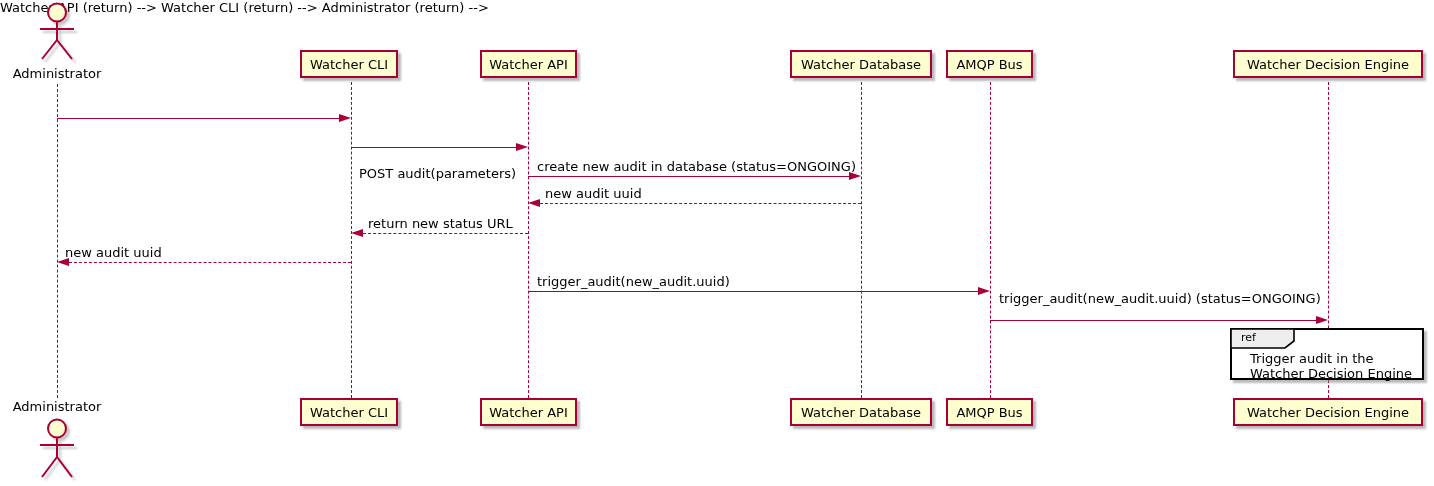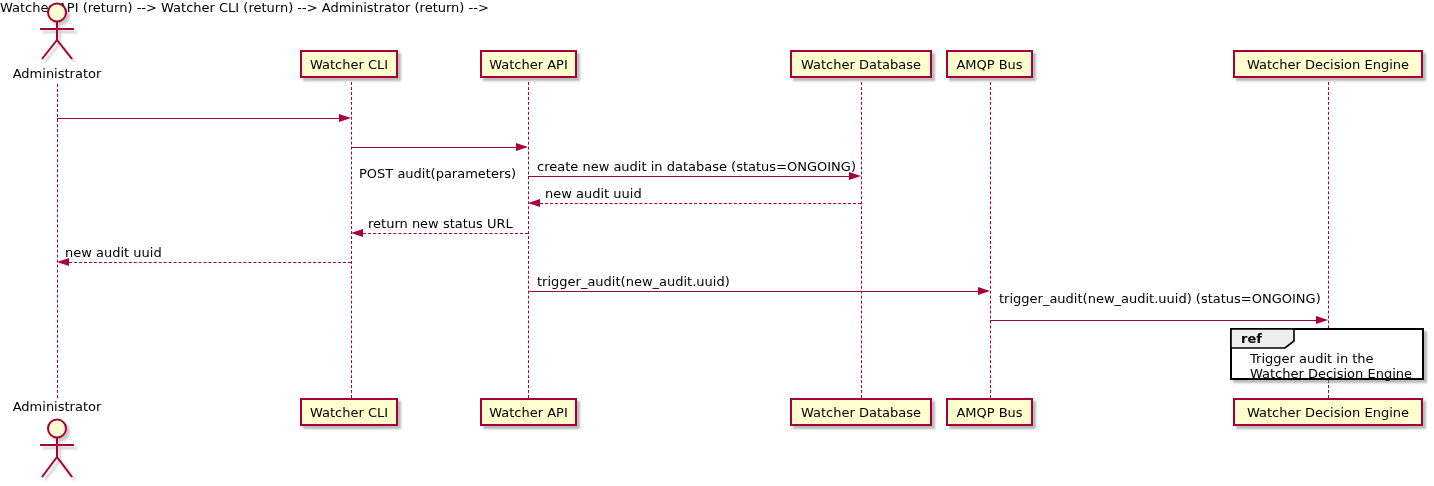--- a/index.html
+++ b/index.html
@@ -47,21 +47,21 @@
     position:absolute;
     background:#ffffff;
     border:2px solid #000;
     box-sizing:border-box;
     box-shadow:3px 3px 2px rgba(130,130,130,0.55);
     z-index:3;
   }
   .ref-tag{position:absolute;left:-2px;top:-2px;}
   .ref-keyword{
     position:absolute;left:9px;top:1px;
-    font-weight:bold;font-size:13px;
+    font-weight:normal;font-size:11px;
   }
   .ref-lines{
     position:absolute;left:18px;top:21px;line-height:15px;white-space:nowrap;
   }
   .z1{z-index:1;}
 </style>
 </head>
 <body>
 
 <div class="diagram">

